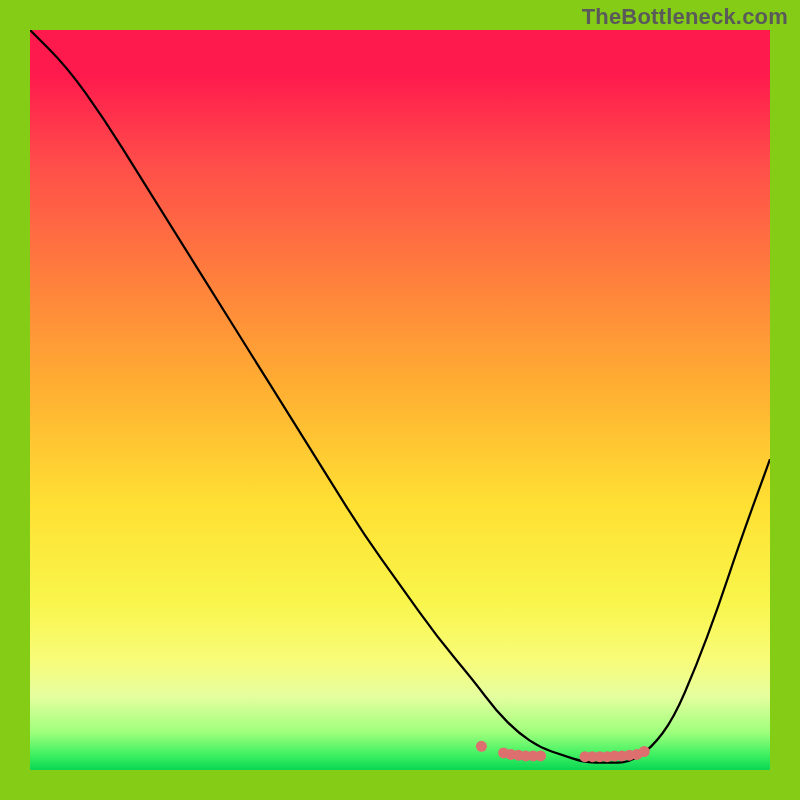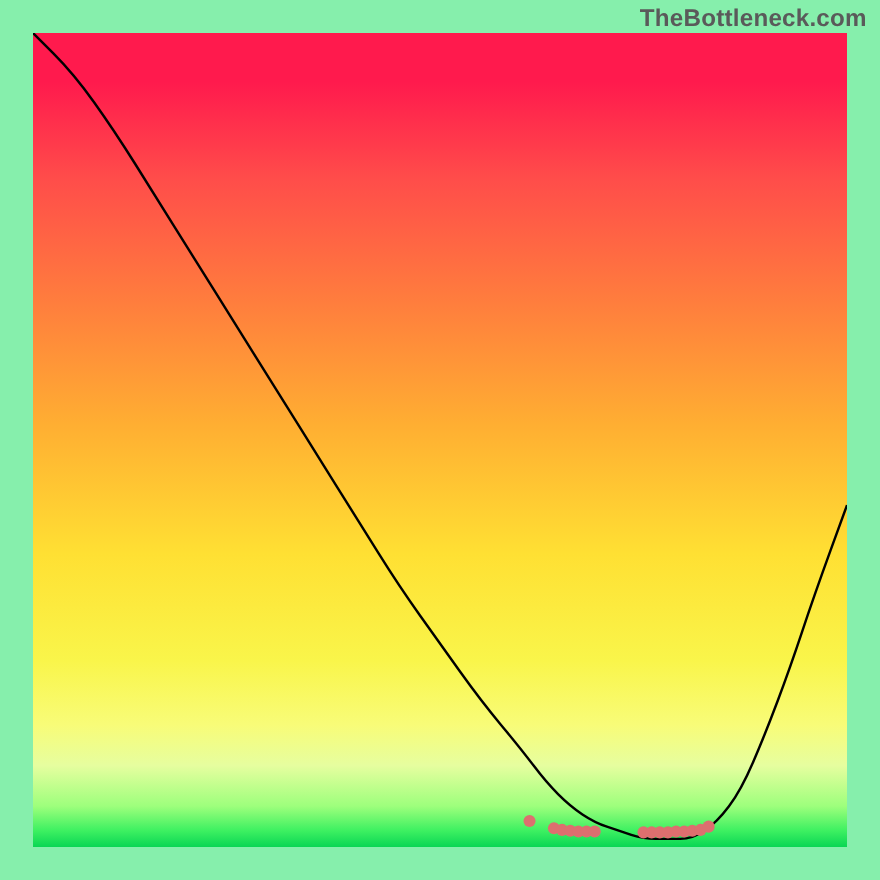--- a/index.html
+++ b/index.html
@@ -6,21 +6,21 @@
     margin: 0;
     padding: 0;
     width: 800px;
     height: 800px;
     background: #000;
     font-family: Arial, Helvetica, sans-serif;
   }
   .outer {
     width: 800px;
     height: 800px;
-    background: #86efac;
+    background: #84cc16;
     position: relative;
   }
   .watermark {
     position: absolute;
     top: 4px;
     right: 12px;
     font-size: 22px;
     font-weight: 600;
     color: #5a5a5a;
     letter-spacing: 0.2px;

